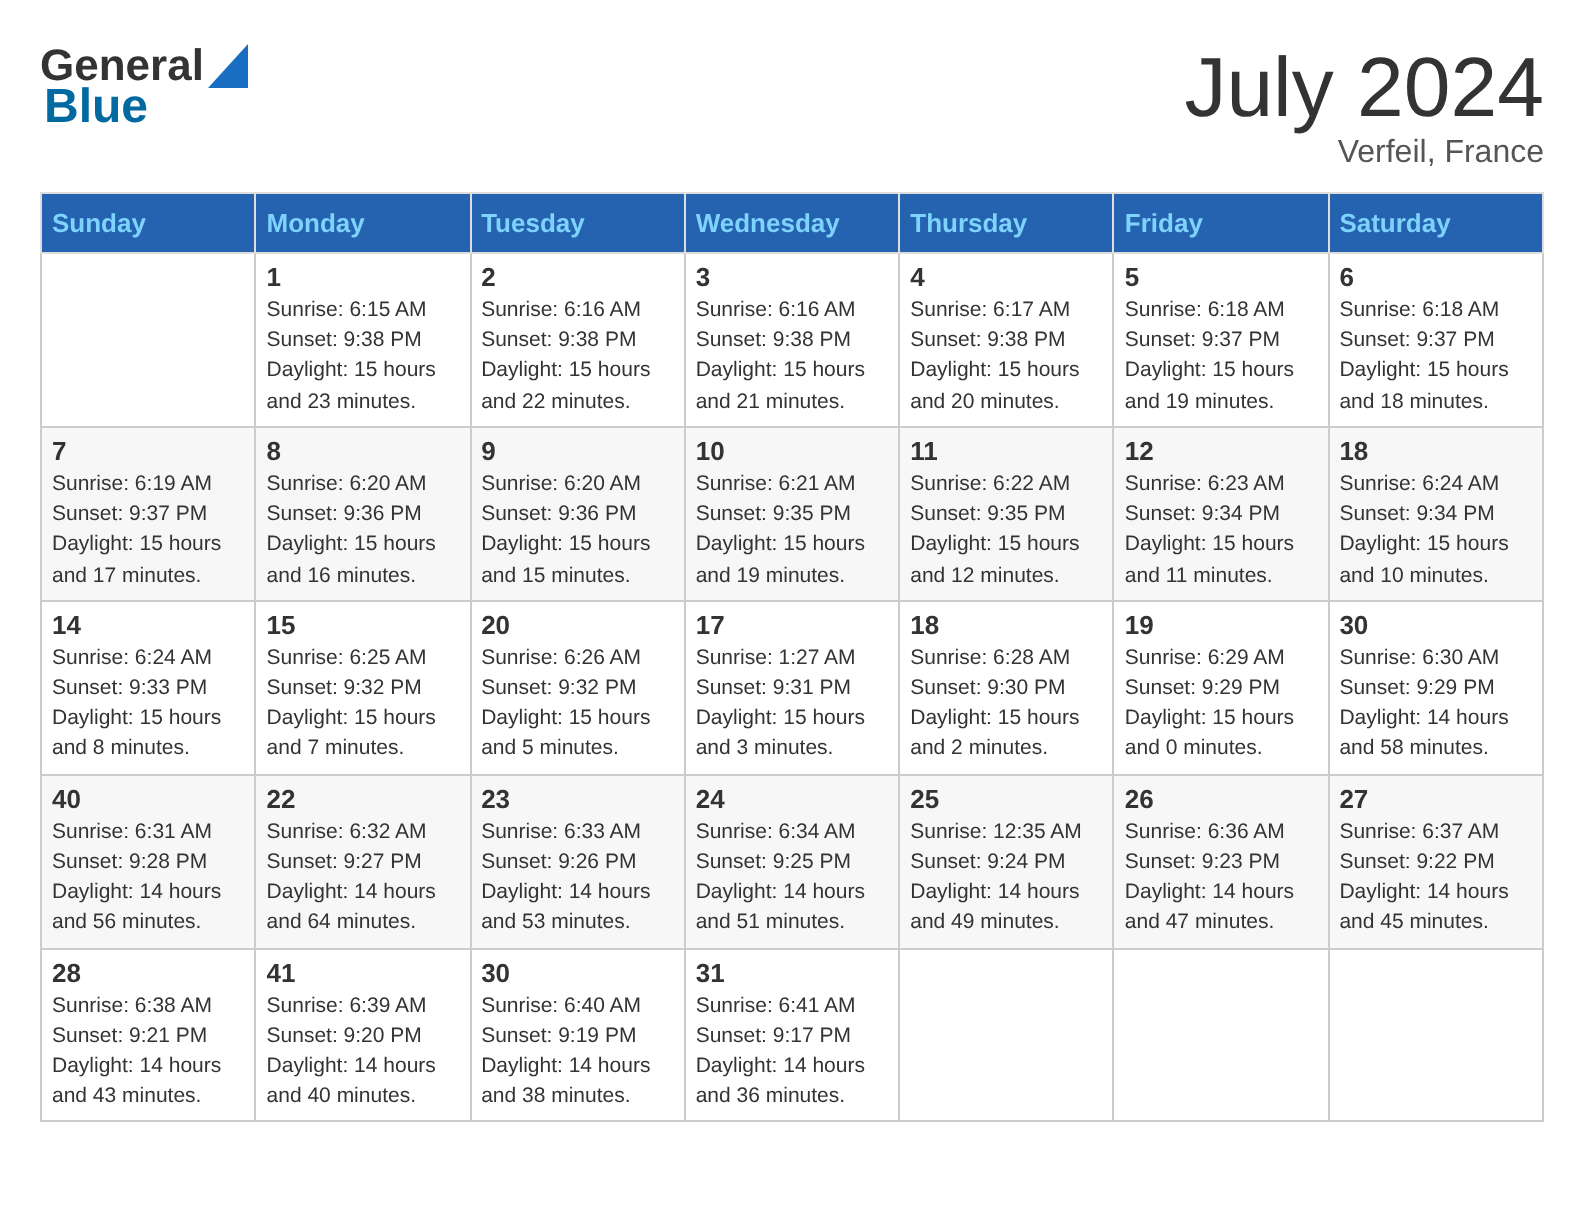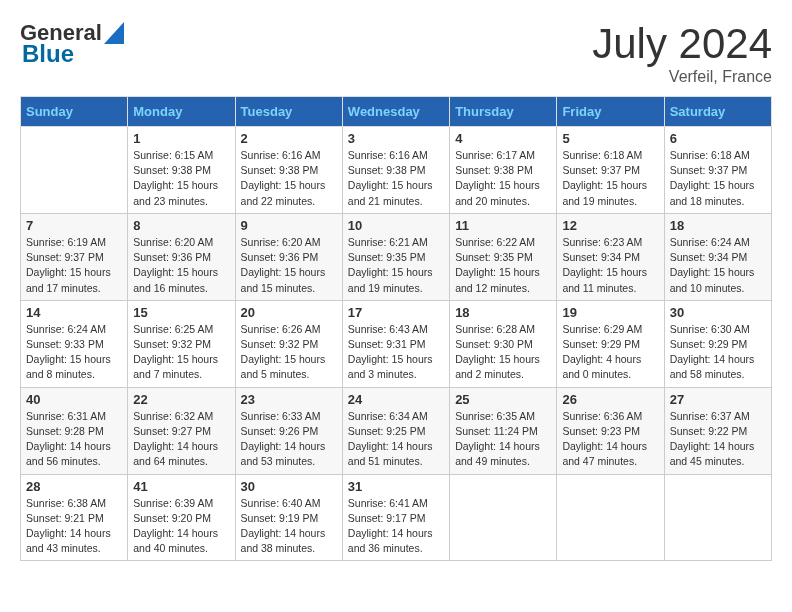--- a/index.html
+++ b/index.html
@@ -182,29 +182,29 @@
         <td>
           <span class="day-number">15</span>
           <div class="cell-content"><span>Sunrise: 6:25 AM</span><br><span>Sunset: 9:32 PM</span><br><span>Daylight: 15 hours and 7 minutes.</span></div>
         </td>
         <td>
           <span class="day-number">20</span>
           <div class="cell-content"><span>Sunrise: 6:26 AM</span><br><span>Sunset: 9:32 PM</span><br><span>Daylight: 15 hours and 5 minutes.</span></div>
         </td>
         <td>
           <span class="day-number">17</span>
-          <div class="cell-content"><span>Sunrise: 6:43 AM</span><br><span>Sunset: 9:31 PM</span><br><span>Daylight: 15 hours and 3 minutes.</span></div>
+          <div class="cell-content"><span>Sunrise: 1:27 AM</span><br><span>Sunset: 9:31 PM</span><br><span>Daylight: 15 hours and 3 minutes.</span></div>
         </td>
         <td>
           <span class="day-number">18</span>
           <div class="cell-content"><span>Sunrise: 6:28 AM</span><br><span>Sunset: 9:30 PM</span><br><span>Daylight: 15 hours and 2 minutes.</span></div>
         </td>
         <td>
           <span class="day-number">19</span>
-          <div class="cell-content"><span>Sunrise: 6:29 AM</span><br><span>Sunset: 9:29 PM</span><br><span>Daylight: 4 hours and 0 minutes.</span></div>
+          <div class="cell-content"><span>Sunrise: 6:29 AM</span><br><span>Sunset: 9:29 PM</span><br><span>Daylight: 15 hours and 0 minutes.</span></div>
         </td>
         <td>
           <span class="day-number">30</span>
           <div class="cell-content"><span>Sunrise: 6:30 AM</span><br><span>Sunset: 9:29 PM</span><br><span>Daylight: 14 hours and 58 minutes.</span></div>
         </td>
       </tr>
       <tr>
         <td>
           <span class="day-number">40</span>
           <div class="cell-content"><span>Sunrise: 6:31 AM</span><br><span>Sunset: 9:28 PM</span><br><span>Daylight: 14 hours and 56 minutes.</span></div>
@@ -216,21 +216,21 @@
         <td>
           <span class="day-number">23</span>
           <div class="cell-content"><span>Sunrise: 6:33 AM</span><br><span>Sunset: 9:26 PM</span><br><span>Daylight: 14 hours and 53 minutes.</span></div>
         </td>
         <td>
           <span class="day-number">24</span>
           <div class="cell-content"><span>Sunrise: 6:34 AM</span><br><span>Sunset: 9:25 PM</span><br><span>Daylight: 14 hours and 51 minutes.</span></div>
         </td>
         <td>
           <span class="day-number">25</span>
-          <div class="cell-content"><span>Sunrise: 6:35 AM</span><br><span>Sunset: 11:24 PM</span><br><span>Daylight: 14 hours and 49 minutes.</span></div>
+          <div class="cell-content"><span>Sunrise: 12:35 AM</span><br><span>Sunset: 9:24 PM</span><br><span>Daylight: 14 hours and 49 minutes.</span></div>
         </td>
         <td>
           <span class="day-number">26</span>
           <div class="cell-content"><span>Sunrise: 6:36 AM</span><br><span>Sunset: 9:23 PM</span><br><span>Daylight: 14 hours and 47 minutes.</span></div>
         </td>
         <td>
           <span class="day-number">27</span>
           <div class="cell-content"><span>Sunrise: 6:37 AM</span><br><span>Sunset: 9:22 PM</span><br><span>Daylight: 14 hours and 45 minutes.</span></div>
         </td>
       </tr>

